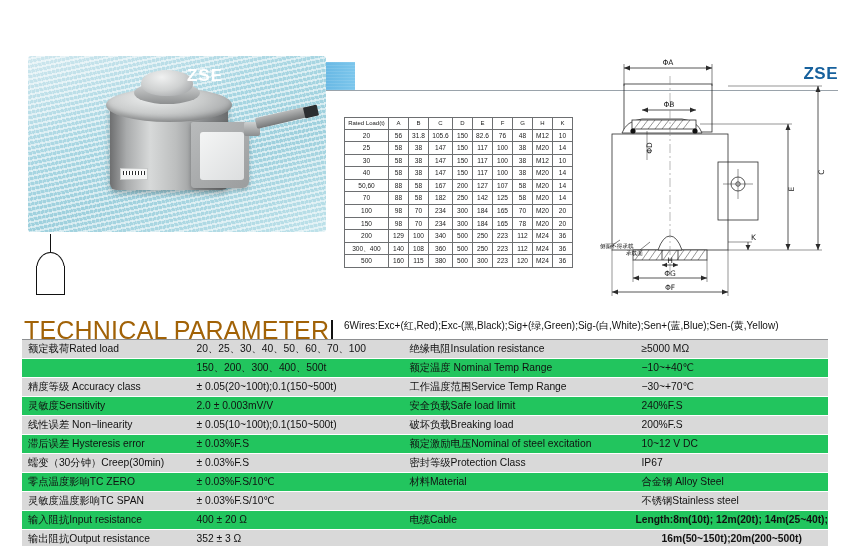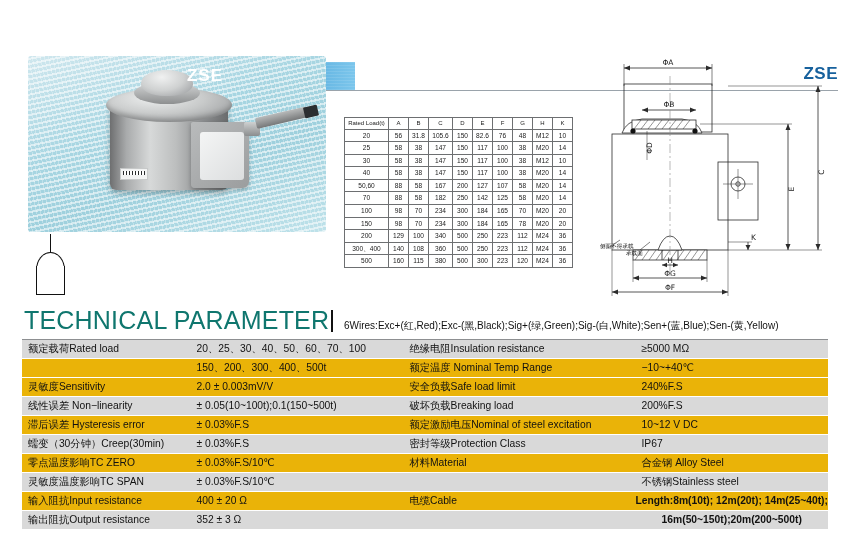--- a/index.html
+++ b/index.html
@@ -136,23 +136,23 @@
   table.dim td.rl, table.dim th.rl { width:44px; }
   table.dim td.c, table.dim th.c { width:20px; }
   table.dim td.cw, table.dim th.cw { width:24px; }
 
   
   #drawing { position:absolute; left:600px; top:52px; width:250px; height:250px; }
   #drawing svg { display:block; }
 
   
   #tp-title {
-    position:absolute; left:24px; top:306px;
+    position:absolute; left:24px; top:316px;
     font-size:25px; font-weight:normal; letter-spacing:.2px;
-    color:#0f766e; white-space:nowrap;
+    color:#a16207; white-space:nowrap;
   }
   #tp-bar {
     display:inline-block; width:2px; height:22px; background:#111;
     vertical-align:-3px; margin-left:2px;
   }
   #wire-note {
     position:absolute; left:344px; top:319px;
     font-size:10px; color:#111; white-space:nowrap;
   }
 
@@ -160,21 +160,21 @@
   #param-table {
     position:absolute; left:22px; top:339px; width:806px;
     border-collapse:collapse; font-size:10.3px; color:#111;
   }
   #param-table tr { height:18px; }
   #param-table td {
     padding:0 0 0 6px; line-height:18px; white-space:nowrap;
     border-bottom:1px solid #ffffff;
   }
   #param-table tr.shade td { background:#d9d9d9; }
-  #param-table tr.plain td { background:#eab308; }
+  #param-table tr.plain td { background:#22c55e; }
   #param-table tr.topline td { border-top:1px solid #8d8f91; }
   .c-l1 { width:172px; }
   .c-l2 { width:218px;margin-top:45px; }
   .c-r1 { width:238px; }
   .c-r2 { width:178px; }
   .ctr { text-align:center; padding-left:0 !important;font-weight:bold; }
 </style>
 </head>
 <body>
 
@@ -485,20 +485,26 @@
         <td class="c-l2">20、25、30、40、50、60、70、100</td>
         <td class="c-r1">绝缘电阻Insulation resistance</td>
         <td class="c-r2">≥5000 MΩ</td>
       </tr>
       <tr class="plain">
         <td class="c-l1"></td>
         <td class="c-l2">150、200、300、400、500t</td>
         <td class="c-r1">额定温度 Nominal Temp Range</td>
         <td class="c-r2">−10~+40℃</td>
       </tr>
+      <tr class="shade">
+        <td class="c-l1">精度等级 Accuracy class</td>
+        <td class="c-l2">± 0.05(20~100t);0.1(150~500t)</td>
+        <td class="c-r1">工作温度范围Service Temp Range</td>
+        <td class="c-r2">−30~+70℃</td>
+      </tr>
       <tr class="plain">
         <td class="c-l1">灵敏度Sensitivity</td>
         <td class="c-l2">2.0 ± 0.003mV/V</td>
         <td class="c-r1">安全负载Safe load limit</td>
         <td class="c-r2">240%F.S</td>
       </tr>
       <tr class="shade">
         <td class="c-l1">线性误差 Non−linearity</td>
         <td class="c-l2">± 0.05(10~100t);0.1(150~500t)</td>
         <td class="c-r1">破坏负载Breaking load</td>

